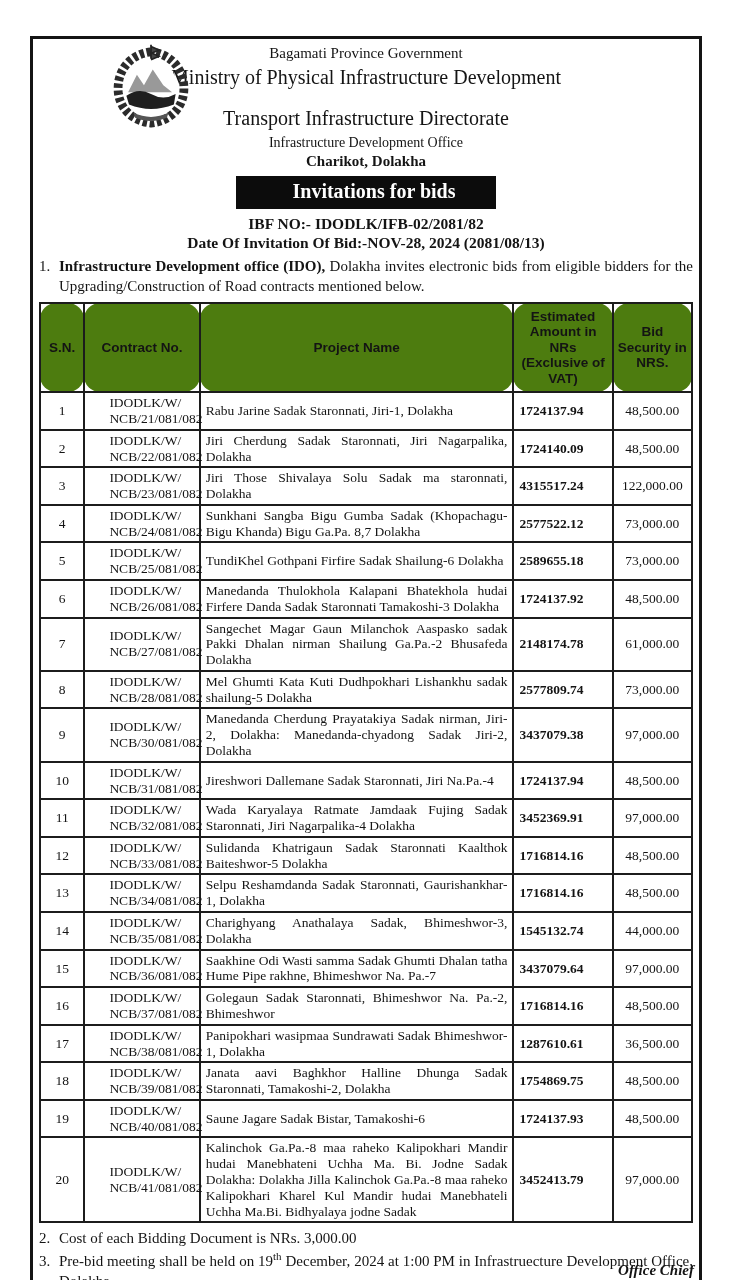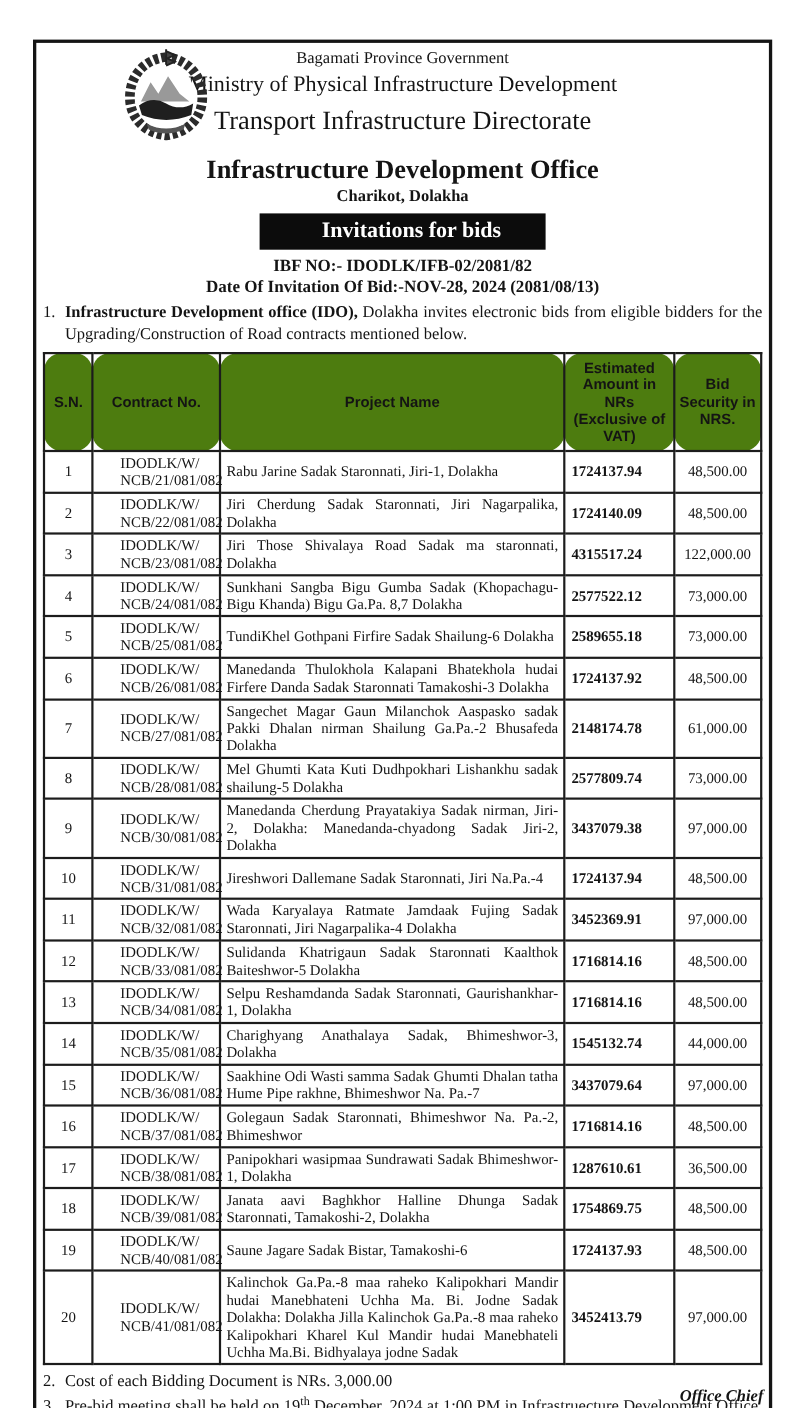--- a/index.html
+++ b/index.html
@@ -10,22 +10,22 @@
   .page{position:relative;width:734px;height:1280px;background:#fff;}
   .doc{
     position:absolute;left:30px;top:36px;width:672px;height:1400px;
     border:3px solid #141414;box-sizing:border-box;padding:2px 6px 0 6px;
   }
   
   .doc-header{position:relative;text-align:center;}
   .emblem{position:absolute;left:68px;top:2px;width:88px;height:88px;}
   .h-gov{font-size:15px;padding-top:4px;}
   .h-ministry{font-size:20px;margin-top:4px;}
-  .h-directorate{font-size:24px;margin-top:8px;}
-  .h-office{font-size:24px;font-weight:bold;margin-top:18px;}
+  .h-directorate{font-size:20px;margin-top:18px;}
+  .h-office{font-size:14px;font-weight:normal;margin-top:5px;}
   .h-location{font-size:15px;font-weight:bold;margin-top:2px;}
   .banner-wrap{margin-top:6px;}
   .banner{
     display:inline-block;background:#0c0c0c;color:#ffffff;
     font-weight:bold;font-size:20px;padding:4px 40px 6px 56px;
   }
   .h-ibf{font-size:15.5px;font-weight:bold;margin-top:6px;}
   .h-date{font-size:15.5px;font-weight:bold;margin-top:1px;}
   
   .numbered{display:flex;font-size:15px;line-height:1.32;}
@@ -128,21 +128,21 @@
             <td class="c-project">Jiri Cherdung Sadak Staronnati, Jiri Nagarpalika, Dolakha</td>
             <td class="c-amount">1724140.09</td>
             <td class="c-security">48,500.00</td>
           </tr>
           <tr>
             <td class="c-sn">3</td>
             <td class="c-contract">
               <div>IDODLK/W/</div>
               <div>NCB/23/081/082</div>
             </td>
-            <td class="c-project">Jiri Those Shivalaya Road Sadak ma staronnati, Dolakha</td>
+            <td class="c-project">Jiri Those Shivalaya Solu Sadak ma staronnati, Dolakha</td>
             <td class="c-amount">4315517.24</td>
             <td class="c-security">122,000.00</td>
           </tr>
           <tr>
             <td class="c-sn">4</td>
             <td class="c-contract">
               <div>IDODLK/W/</div>
               <div>NCB/24/081/082</div>
             </td>
             <td class="c-project">Sunkhani Sangba Bigu Gumba Sadak (Khopachagu-Bigu Khanda) Bigu Ga.Pa. 8,7 Dolakha</td>

